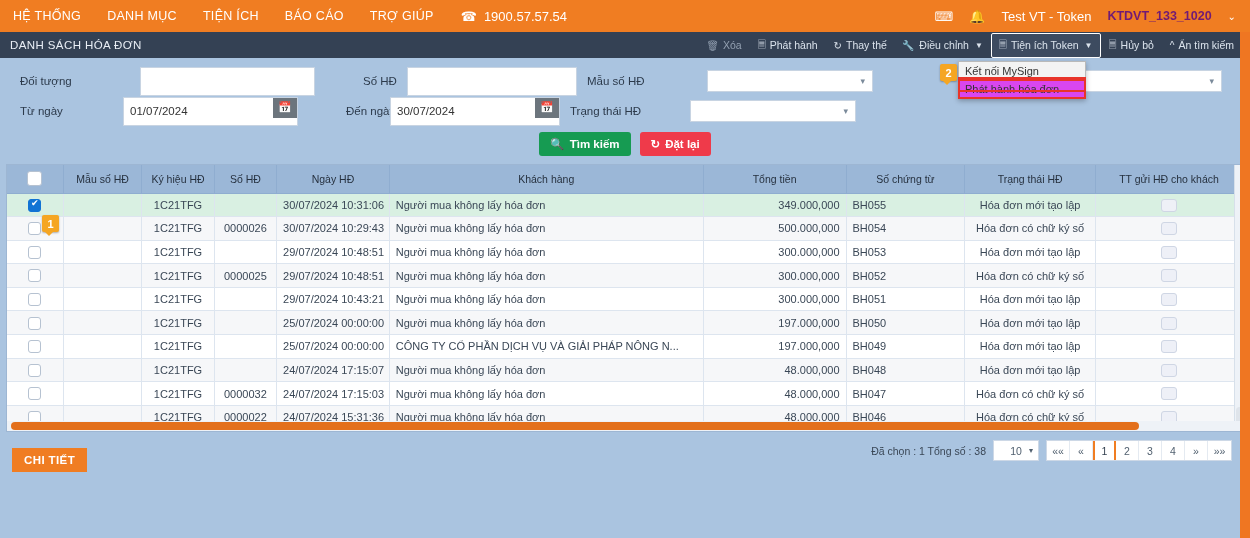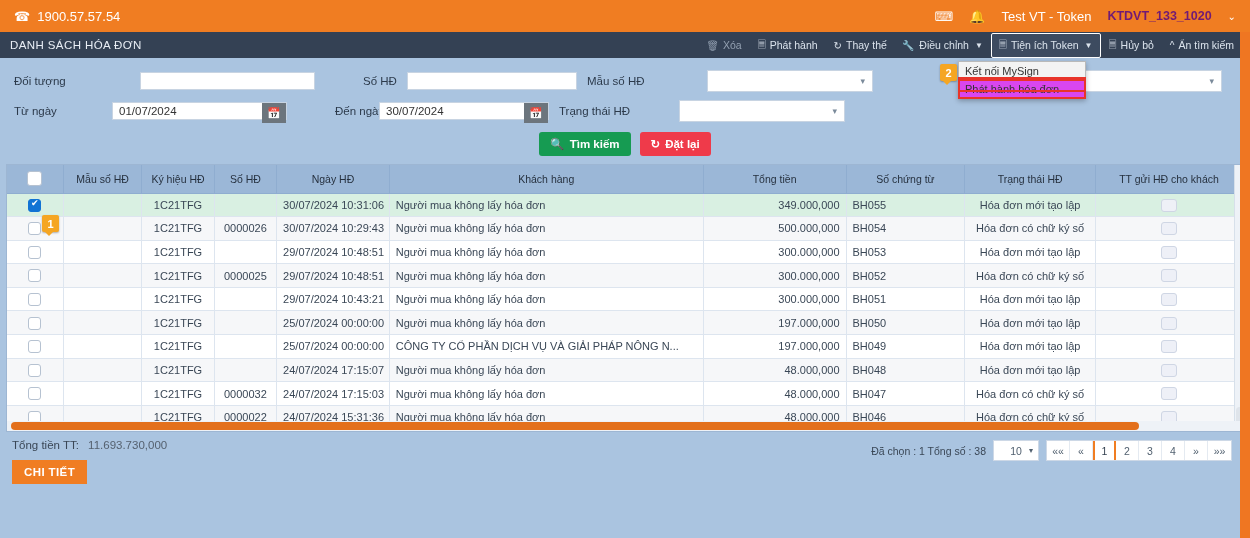--- a/index.html
+++ b/index.html
@@ -81,24 +81,24 @@
   }
   .red-box {
     position: absolute; left: 958px; top: 77px; width: 128px; height: 15px;
     border: 2px solid #e8342a; z-index: 65; pointer-events: none;
   }
 
   
   .searchpanel { padding: 8px 0 0 0; }
   .srow { display: flex; align-items: center; height: 30px; }
   .lbl {
-    font-size: 11.5px; color: #2c3a4b; padding-left: 14px;
+    font-size: 11.5px; color: #2c3a4b; padding-left: 20px;
     white-space: nowrap;
   }
-  .fld { background: #fff; border: 1px solid #c8d4e2; height: 18px;
+  .fld { background: #fff; border: 1px solid #c8d4e2; height: 29px;
          font-size: 11.5px; color: #333; display: flex; align-items: center;
          padding: 0 6px; position: relative; }
   .fld.date { padding-right: 26px; }
   .cal-btn {
     position: absolute; right: 0px; top: 0px; width: 24px; height: 20px;
     background: #6c757d; color: #fff; display: flex; align-items: center;
     justify-content: center; font-size: 11px; cursor: pointer;
   }
   .sel {
     background: #fff; border: 1px solid #c8d4e2; height: 22px;
@@ -203,20 +203,27 @@
   }
   .pages .pg:last-child { border-right: none; }
   .pages .pg.active {
     border-left: 2px solid #f07d22; border-right: 2px solid #f07d22; color: #33404f;
   }
 </style>
 </head>
 <body>
 
 <div class="topnav">
+  <div class="menu">
+    <div class="menu-item">HỆ THỐNG</div>
+    <div class="menu-item">DANH MỤC</div>
+    <div class="menu-item">TIỆN ÍCH</div>
+    <div class="menu-item">BÁO CÁO</div>
+    <div class="menu-item">TRỢ GIÚP</div>
+  </div>
   <div class="phone">
     <span>☎</span>
     <span>1900.57.57.54</span>
   </div>
   <div class="right">
     <span class="ic">⌨</span>
     <span class="ic">🔔</span>
     <span class="user-name">Test VT - Token</span>
     <span class="user-code">KTDVT_133_1020</span>
     <span class="caret">⌄</span>
@@ -276,21 +283,21 @@
     <div class="sel" style="width:166px">
       <span></span>
       <span class="arrow">▾</span>
     </div>
     <div class="sel" style="width:250px;margin-left:99px">
       <span></span>
       <span class="arrow">▾</span>
     </div>
   </div>
   <div class="srow">
-    <div class="lbl" style="width:112px">Từ ngày</div>
+    <div class="lbl" style="width:123px">Từ ngày</div>
     <div class="fld date" style="width:175px">
       <span>01/07/2024</span>
       <span class="cal-btn">📅</span>
     </div>
     <div class="lbl" style="width:92px;padding-left:48px">Đến ngày</div>
     <div class="fld date" style="width:170px">
       <span>30/07/2024</span>
       <span class="cal-btn">📅</span>
     </div>
     <div class="lbl" style="width:130px;padding-left:10px">Trạng thái HĐ</div>
@@ -467,24 +474,20 @@
   <div class="vscroll">
     <div class="thumb"></div>
   </div>
   <div class="hscroll">
     <div class="thumb"></div>
   </div>
 </div>
 <div class="badge b1">1</div>
 
 <div class="footer">
-  <div class="totalline">
-    <span>Tổng tiền TT:</span>
-    <span class="amt">11.693.730,000</span>
-  </div>
   <button class="detail-btn">CHI TIẾT</button>
   <div class="pager">
     <span class="info">Đã chọn : 1 Tổng số : 38</span>
     <div class="psize">
       <span>10</span>
       <span class="arrow">▾</span>
     </div>
     <div class="pages" id="pages">
         <div class="pg">««</div>
         <div class="pg">«</div>

